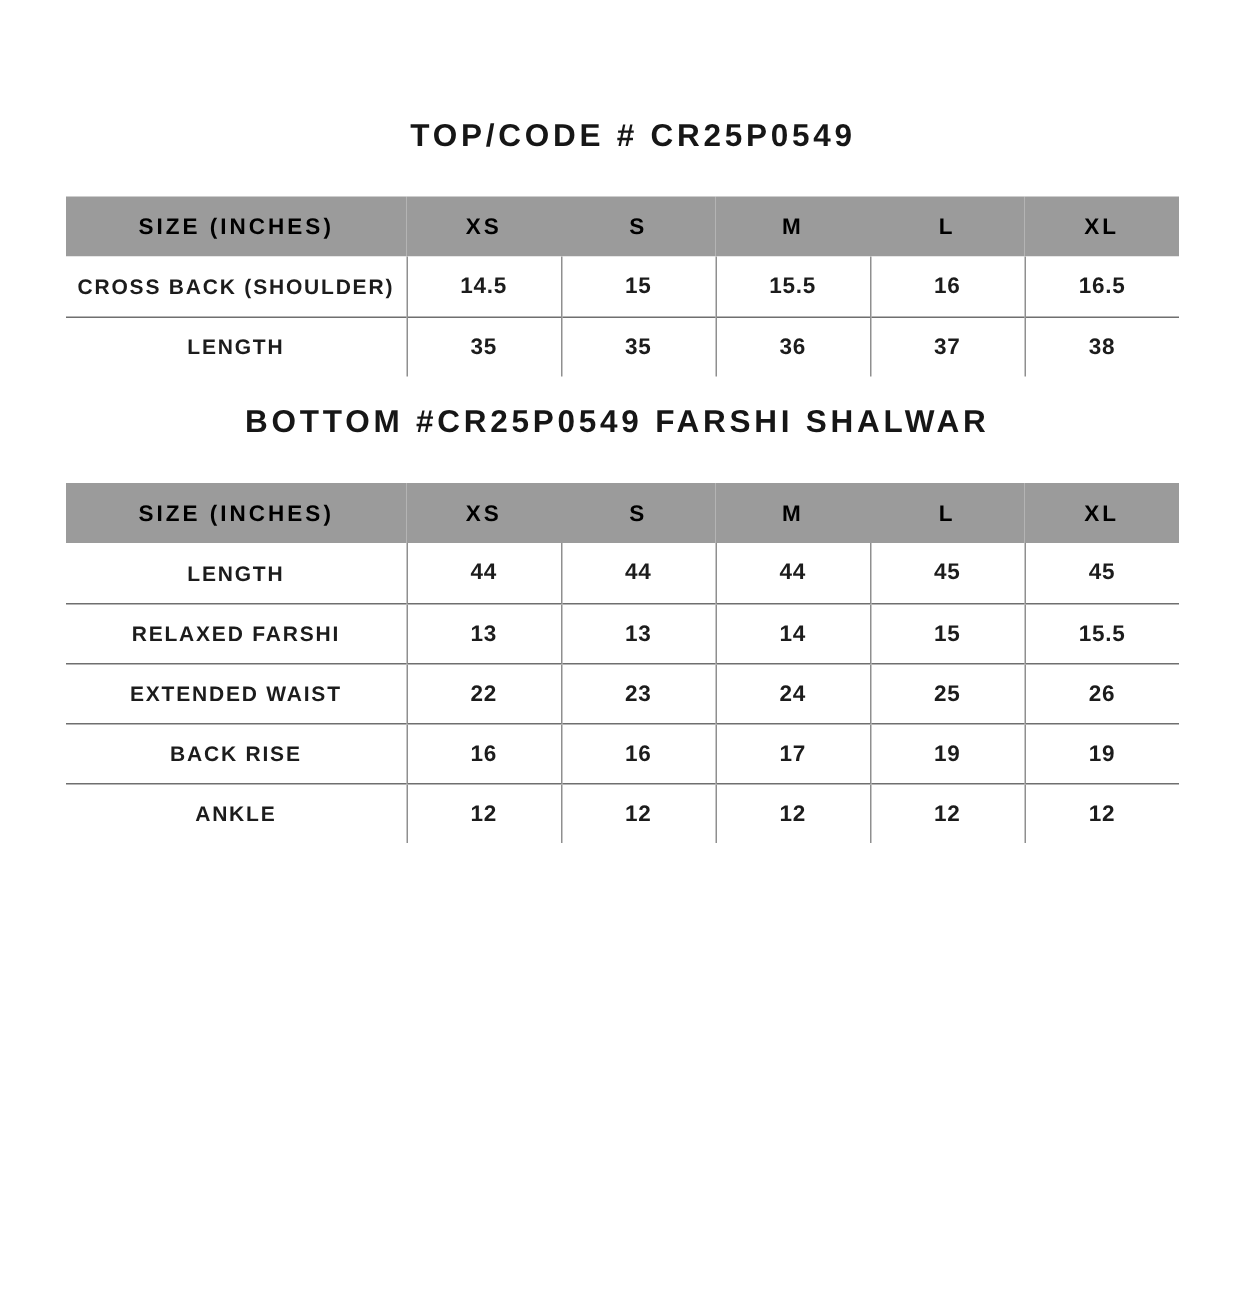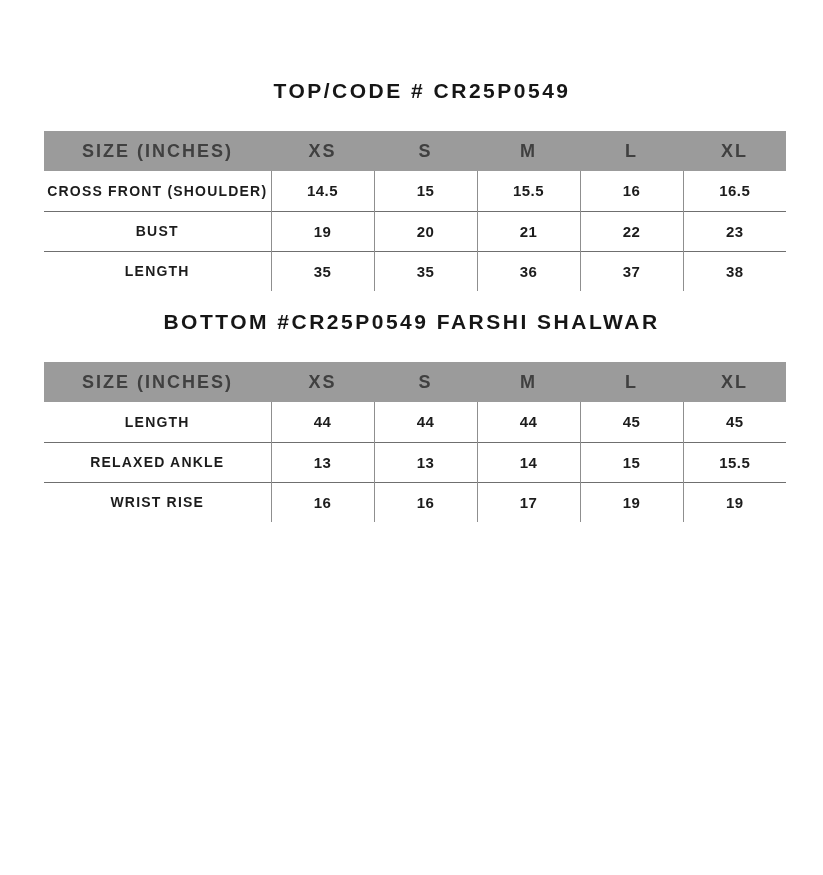--- a/index.html
+++ b/index.html
@@ -33,26 +33,26 @@
     margin-left:44px;
     border-collapse:collapse;
     table-layout:fixed;
     margin-top:28px;
   }
   .col-label{width:227px;}
   .col-size{width:103px;}
   .size-table thead th{
     background:var(--header-bg);
     height:40px;
-    font-size:18px;
+    font-size:15px;
     font-weight:bold;
     letter-spacing:2px;
     text-align:center;
     vertical-align:middle;
-    color:#404040;
+    color:#000000;
   }
   .size-table tbody td{
     height:40px;
     text-align:center;
     vertical-align:middle;
     background:#ffffff;
   }
   
   .size-table tbody td + td{
     border-left:1px solid var(--line-v);
@@ -94,34 +94,26 @@
             <th>SIZE (INCHES)</th>
             <th>XS</th>
             <th>S</th>
             <th>M</th>
             <th>L</th>
             <th>XL</th>
           </tr>
       </thead>
       <tbody>
           <tr>
-            <td class="row-label">CROSS FRONT (SHOULDER)</td>
+            <td class="row-label">CROSS BACK (SHOULDER)</td>
             <td class="value-cell">14.5</td>
             <td class="value-cell">15</td>
             <td class="value-cell">15.5</td>
             <td class="value-cell">16</td>
             <td class="value-cell">16.5</td>
-          </tr>
-          <tr>
-            <td class="row-label">BUST</td>
-            <td class="value-cell">19</td>
-            <td class="value-cell">20</td>
-            <td class="value-cell">21</td>
-            <td class="value-cell">22</td>
-            <td class="value-cell">23</td>
           </tr>
           <tr>
             <td class="row-label">LENGTH</td>
             <td class="value-cell">35</td>
             <td class="value-cell">35</td>
             <td class="value-cell">36</td>
             <td class="value-cell">37</td>
             <td class="value-cell">38</td>
           </tr>
         </tbody>
@@ -152,32 +144,48 @@
       <tbody>
           <tr>
             <td class="row-label">LENGTH</td>
             <td class="value-cell">44</td>
             <td class="value-cell">44</td>
             <td class="value-cell">44</td>
             <td class="value-cell">45</td>
             <td class="value-cell">45</td>
           </tr>
           <tr>
-            <td class="row-label">RELAXED ANKLE</td>
+            <td class="row-label">RELAXED FARSHI</td>
             <td class="value-cell">13</td>
             <td class="value-cell">13</td>
             <td class="value-cell">14</td>
             <td class="value-cell">15</td>
             <td class="value-cell">15.5</td>
           </tr>
           <tr>
-            <td class="row-label">WRIST RISE</td>
+            <td class="row-label">EXTENDED WAIST</td>
+            <td class="value-cell">22</td>
+            <td class="value-cell">23</td>
+            <td class="value-cell">24</td>
+            <td class="value-cell">25</td>
+            <td class="value-cell">26</td>
+          </tr>
+          <tr>
+            <td class="row-label">BACK RISE</td>
             <td class="value-cell">16</td>
             <td class="value-cell">16</td>
             <td class="value-cell">17</td>
             <td class="value-cell">19</td>
             <td class="value-cell">19</td>
+          </tr>
+          <tr>
+            <td class="row-label">ANKLE</td>
+            <td class="value-cell">12</td>
+            <td class="value-cell">12</td>
+            <td class="value-cell">12</td>
+            <td class="value-cell">12</td>
+            <td class="value-cell">12</td>
           </tr>
         </tbody>
     </table>
   </section>
 
 </main>
 
 </body></html>

